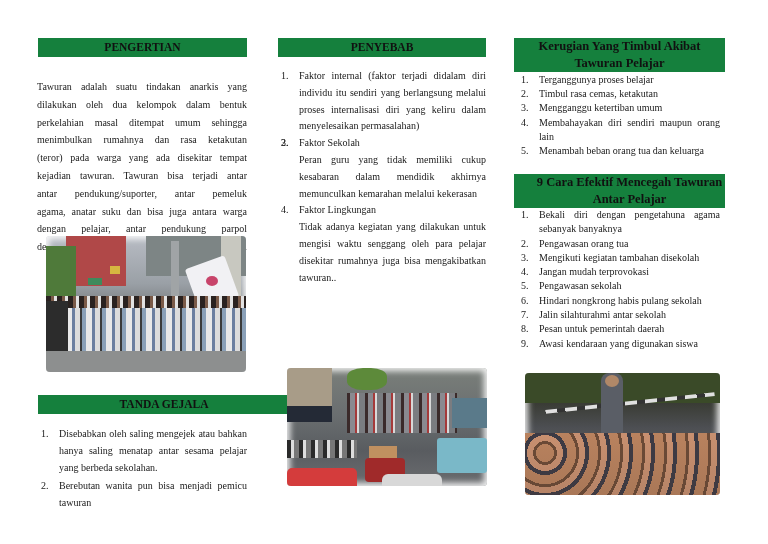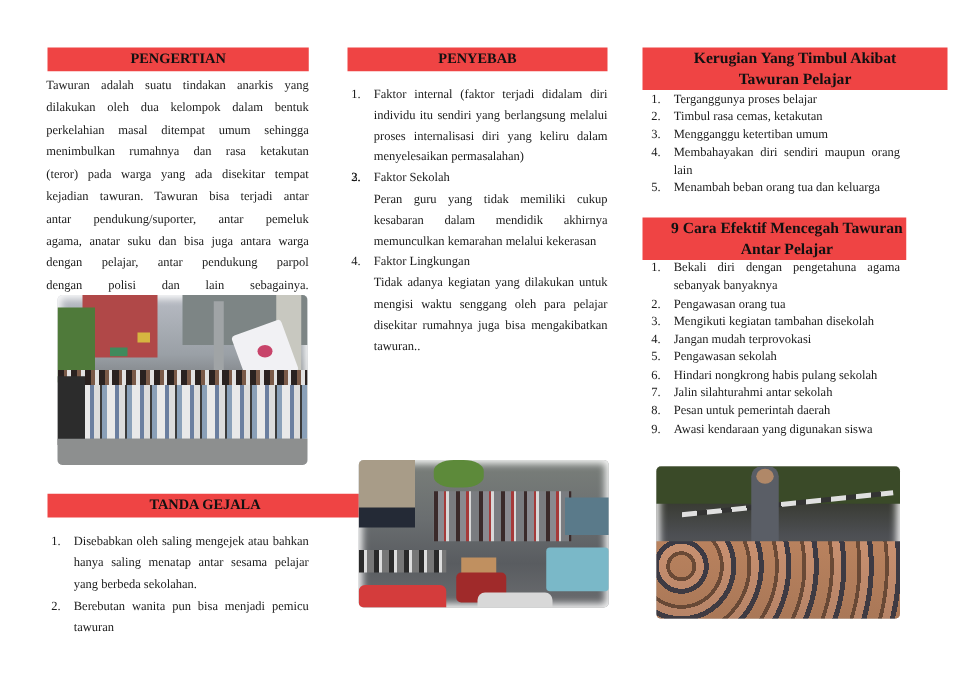--- a/index.html
+++ b/index.html
@@ -1,21 +1,21 @@
 <!DOCTYPE html>
 <html><head>
   <meta charset="utf-8">
   <style>
     * { margin: 0; padding: 0; box-sizing: border-box; }
     html, body { width: 768px; height: 544px; background: #ffffff; overflow: hidden; }
     body { position: relative; font-family: "Liberation Serif", "DejaVu Serif", serif; color: #1a1a1a; }
 
     .hdr {
       position: absolute;
-      background: #ef4444;
+      background: #15803d;
       color: #111;
       font-weight: bold;
       text-align: center;
       font-family: "Liberation Serif", serif;
     }
     .hdr.one { height: 19px; font-size: 11.5px; line-height: 19px; }
     .hdr.two { height: 34px; font-size: 12.5px; line-height: 17px; padding-top: 0px; }
 
     .para {
       position: absolute;
@@ -64,21 +64,21 @@
       background: linear-gradient(180deg, #7a7f7a 0%, #6a6e70 40%, #595c60 70%, #6b6d70 100%); }
     
     .p3 { left: 525px; top: 373px; width: 195px; height: 122px;
       background: linear-gradient(180deg, #3b3f2a 0%, #3a3c35 25%, #4d4f53 45%, #6f6d6b 100%); }
   </style>
 </head>
 <body>
 
 <div class="hdr one" style="left:38px; top:38px; width:209px;">PENGERTIAN</div>
 
-<div class="para" style="left:37px; top:60px; width:210px;">
+<div class="para" style="left:37px; top:78px; width:210px;">
   <div>Tawuran adalah suatu tindakan anarkis yang</div>
   <div>dilakukan oleh dua kelompok dalam bentuk</div>
   <div>perkelahian masal ditempat umum sehingga</div>
   <div>menimbulkan rumahnya dan rasa ketakutan</div>
   <div>(teror) pada warga yang ada disekitar tempat</div>
   <div>kejadian tawuran. Tawuran bisa terjadi antar</div>
   <div>antar pendukung/suporter, antar pemeluk</div>
   <div>agama, anatar suku dan bisa juga antara warga</div>
   <div>dengan pelajar, antar pendukung parpol</div>
   <div>dengan polisi dan lain sebagainya.</div>
@@ -149,21 +149,21 @@
   <div class="layer" style="left:165px; top:30px; width:35px; height:30px; background:#5a7a8a;"></div>
   <div class="layer" style="left:0; top:72px; width:70px; height:18px;
        background: repeating-linear-gradient(90deg, #2a2a2a 0 4px, #ddd 4px 7px, #777 7px 12px);"></div>
   <div class="layer" style="left:82px; top:78px; width:28px; height:14px; background:#c09060;"></div>
   <div class="layer" style="left:78px; top:90px; width:40px; height:24px; background:#a02a2a; border-radius:4px;"></div>
   <div class="layer" style="left:150px; top:70px; width:50px; height:35px; background:#7ab8c8; border-radius:3px;"></div>
   <div class="layer" style="left:0; top:100px; width:70px; height:18px; background:#d43c3c; border-radius:5px 5px 0 0;"></div>
   <div class="layer" style="left:95px; top:106px; width:60px; height:12px; background:#d8d8d8; border-radius:6px 6px 0 0;"></div>
 </div>
 
-<div class="hdr two" style="left:514px; top:38px; width:244px;">
+<div class="hdr two" style="left:514px; top:38px; width:211px;">
   <div>Kerugian Yang Timbul Akibat</div>
   <div>Tawuran Pelajar</div>
 </div>
 
 <ol class="list rt" style="left:521px; top:73px; width:199px;">
   <li>
     <span class="num">1.</span>
     <span>Terganggunya proses belajar</span>
   </li>
   <li>

